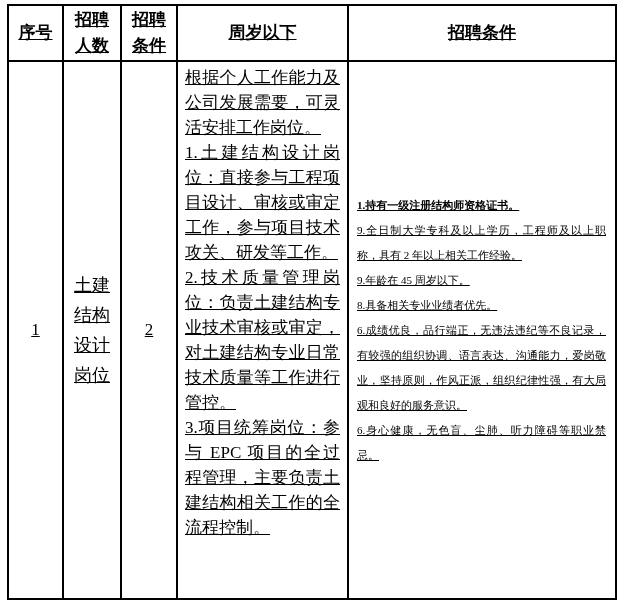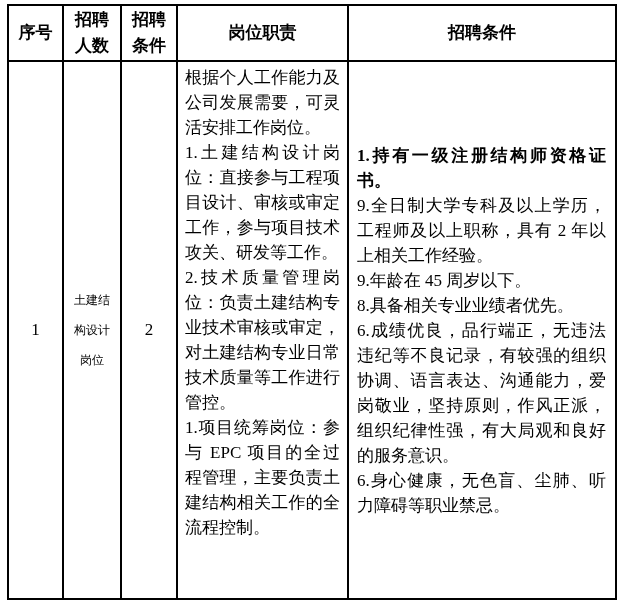--- a/index.html
+++ b/index.html
@@ -10,20 +10,21 @@
     height: 606px;
     font-family: "Liberation Serif", serif;
     color: #000000;
     -webkit-font-smoothing: none;
   }
   table.recruit {
     border-collapse: collapse;
     table-layout: fixed;
     width: 608px;
     margin: 4px 0 0 7px;
+    text-decoration: underline;
   }
   .recruit th, .recruit td {
     border: 2px solid #000000;
     box-sizing: border-box;
     overflow: hidden;
   }
   .recruit thead th {
     font-weight: bold;
     font-size: 17px;
     line-height: 26px;
@@ -35,37 +36,37 @@
   .recruit tbody tr {
     height: 538px;
   }
   td.cell-center {
     text-align: center;
     vertical-align: middle;
     font-size: 17px;
     padding: 2px;
   }
   td.cell-position {
-    text-align: center;
+    text-align: right;
     vertical-align: middle;
-    font-size: 12px;
+    font-size: 18px;
     line-height: 30px;
     padding: 2px 10px;
   }
   td.cell-duties {
     vertical-align: top;
     text-align: justify;
     font-size: 17px;
     line-height: 25px;
     padding: 3px 7px 0 7px;
   }
   td.cell-conditions {
     vertical-align: middle;
     text-align: justify;
-    font-size: 17px;
+    font-size: 11px;
     line-height: 25px;
     padding: 4px 9px 4px 8px;
   }
   .para { margin: 0; }
   .para.bold { font-weight: bold; }
 </style>
 </head>
 <body>
 
 <table class="recruit">
@@ -74,35 +75,35 @@
     <col style="width:58px">
     <col style="width:56px">
     <col style="width:171px">
     <col style="width:268px">
   </colgroup>
   <thead>
     <tr>
       <th>序号</th>
       <th>招聘人数</th>
       <th>招聘条件</th>
-      <th>岗位职责</th>
+      <th>周岁以下</th>
       <th>招聘条件</th>
     </tr>
   </thead>
   <tbody>
     <tr>
       <td class="cell-center">1</td>
       <td class="cell-position">土建结构设计岗位</td>
       <td class="cell-center">2</td>
       <td class="cell-duties">
         <div>
             <div class="para">根据个人工作能力及公司发展需要，可灵活安排工作岗位。</div>
             <div class="para">1.土建结构设计岗位：直接参与工程项目设计、审核或审定工作，参与项目技术攻关、研发等工作。</div>
             <div class="para">2.技术质量管理岗位：负责土建结构专业技术审核或审定，对土建结构专业日常技术质量等工作进行管控。</div>
-            <div class="para">1.项目统筹岗位：参与 EPC 项目的全过程管理，主要负责土建结构相关工作的全流程控制。</div>
+            <div class="para">3.项目统筹岗位：参与 EPC 项目的全过程管理，主要负责土建结构相关工作的全流程控制。</div>
           </div>
       </td>
       <td class="cell-conditions">
         <div>
             <div class="para bold">1.持有一级注册结构师资格证书。</div>
             <div class="para">9.全日制大学专科及以上学历，工程师及以上职称，具有 2 年以上相关工作经验。</div>
             <div class="para">9.年龄在 45 周岁以下。</div>
             <div class="para">8.具备相关专业业绩者优先。</div>
             <div class="para">6.成绩优良，品行端正，无违法违纪等不良记录，有较强的组织协调、语言表达、沟通能力，爱岗敬业，坚持原则，作风正派，组织纪律性强，有大局观和良好的服务意识。</div>
             <div class="para">6.身心健康，无色盲、尘肺、听力障碍等职业禁忌。</div>

